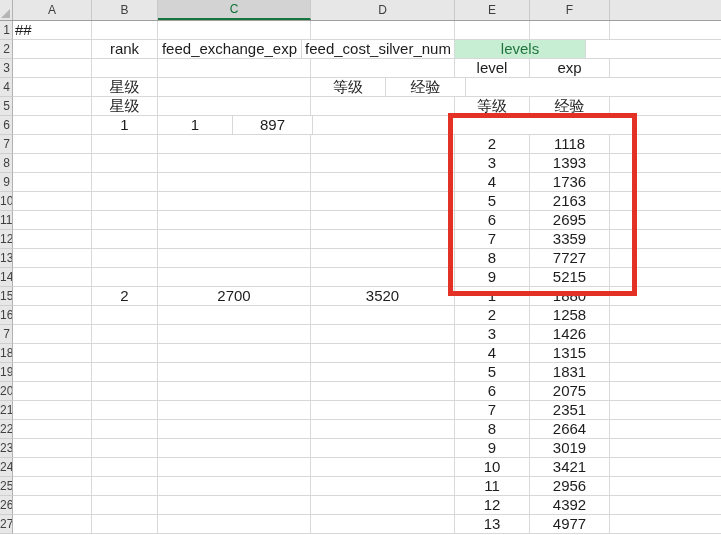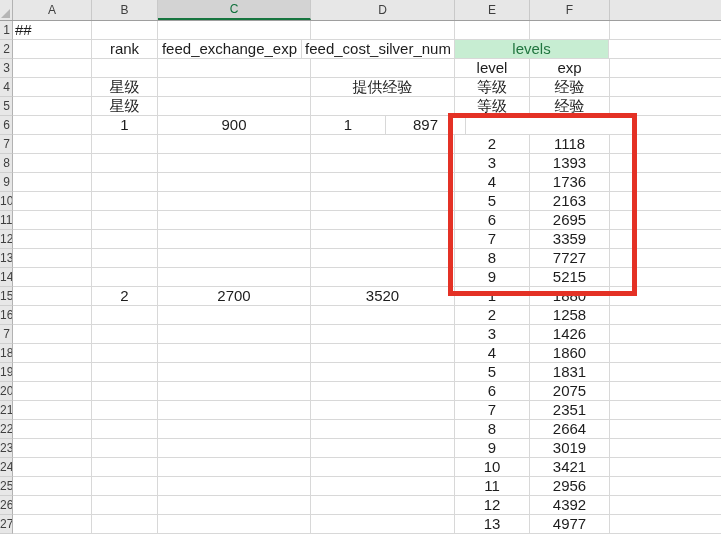--- a/index.html
+++ b/index.html
@@ -71,58 +71,56 @@
         <div class="cell wE"></div>
         <div class="cell wF"></div>
         <div class="cell filler"></div>
       </div>
       <div class="row">
         <div class="rowhead">2</div>
         <div class="cell wA colA"></div>
         <div class="cell wB">rank</div>
         <div class="cell wD">feed_exchange_exp</div>
         <div class="cell wC">feed_cost_silver_num</div>
-        <div class="cell levels-merged" style="width: 154px;">levels</div>
+        <div class="cell levels-merged" style="width: 131px;">levels</div>
         <div class="cell filler"></div>
       </div>
       <div class="row">
         <div class="rowhead">3</div>
         <div class="cell wA colA"></div>
         <div class="cell wB"></div>
         <div class="cell wC"></div>
         <div class="cell wD"></div>
         <div class="cell wE">level</div>
         <div class="cell wF">exp</div>
         <div class="cell filler"></div>
       </div>
       <div class="row">
         <div class="rowhead">4</div>
         <div class="cell wA colA"></div>
         <div class="cell wB">星级</div>
         <div class="cell wC"></div>
-        <div class="cell wD">提供经验</div>
         <div class="cell wE">等级</div>
         <div class="cell wF">经验</div>
         <div class="cell filler"></div>
       </div>
       <div class="row">
         <div class="rowhead">5</div>
         <div class="cell wA colA"></div>
         <div class="cell wB">星级</div>
         <div class="cell wC"></div>
         <div class="cell wD"></div>
         <div class="cell wE">等级</div>
         <div class="cell wF">经验</div>
         <div class="cell filler"></div>
       </div>
       <div class="row">
         <div class="rowhead">6</div>
         <div class="cell wA colA"></div>
         <div class="cell wB">1</div>
-        <div class="cell wC">900</div>
         <div class="cell wE">1</div>
         <div class="cell wF">897</div>
         <div class="cell filler"></div>
       </div>
       <div class="row">
         <div class="rowhead">7</div>
         <div class="cell wA colA"></div>
         <div class="cell wB"></div>
         <div class="cell wC"></div>
         <div class="cell wD"></div>
@@ -230,21 +228,21 @@
         <div class="cell wF">1426</div>
         <div class="cell filler"></div>
       </div>
       <div class="row">
         <div class="rowhead">18</div>
         <div class="cell wA colA"></div>
         <div class="cell wB"></div>
         <div class="cell wC"></div>
         <div class="cell wD"></div>
         <div class="cell wE">4</div>
-        <div class="cell wF">1860</div>
+        <div class="cell wF">1315</div>
         <div class="cell filler"></div>
       </div>
       <div class="row">
         <div class="rowhead">19</div>
         <div class="cell wA colA"></div>
         <div class="cell wB"></div>
         <div class="cell wC"></div>
         <div class="cell wD"></div>
         <div class="cell wE">5</div>
         <div class="cell wF">1831</div>

